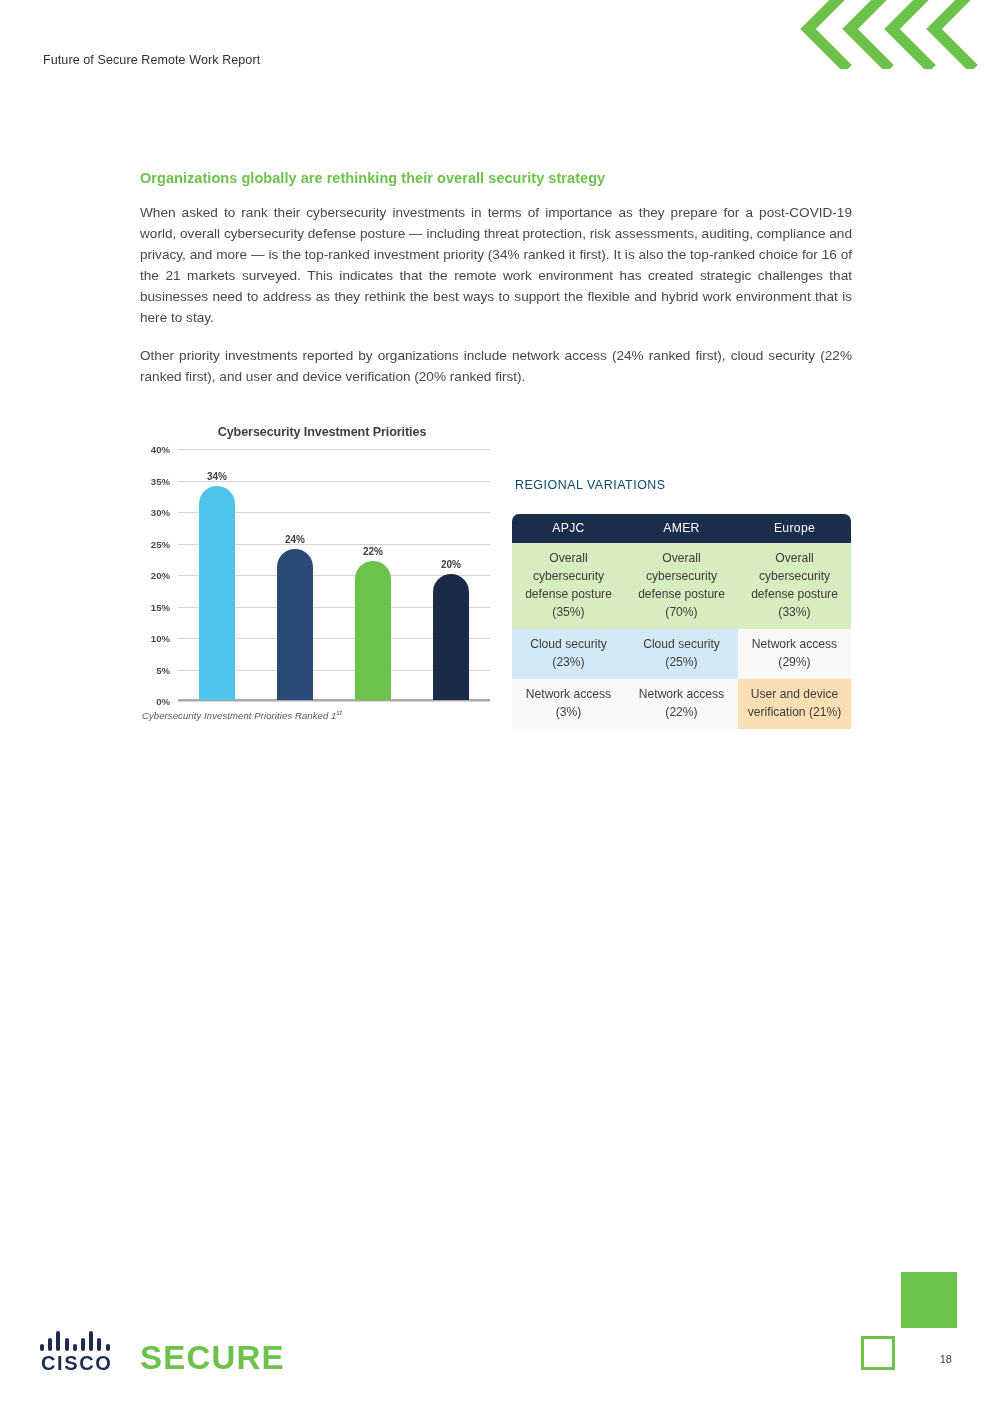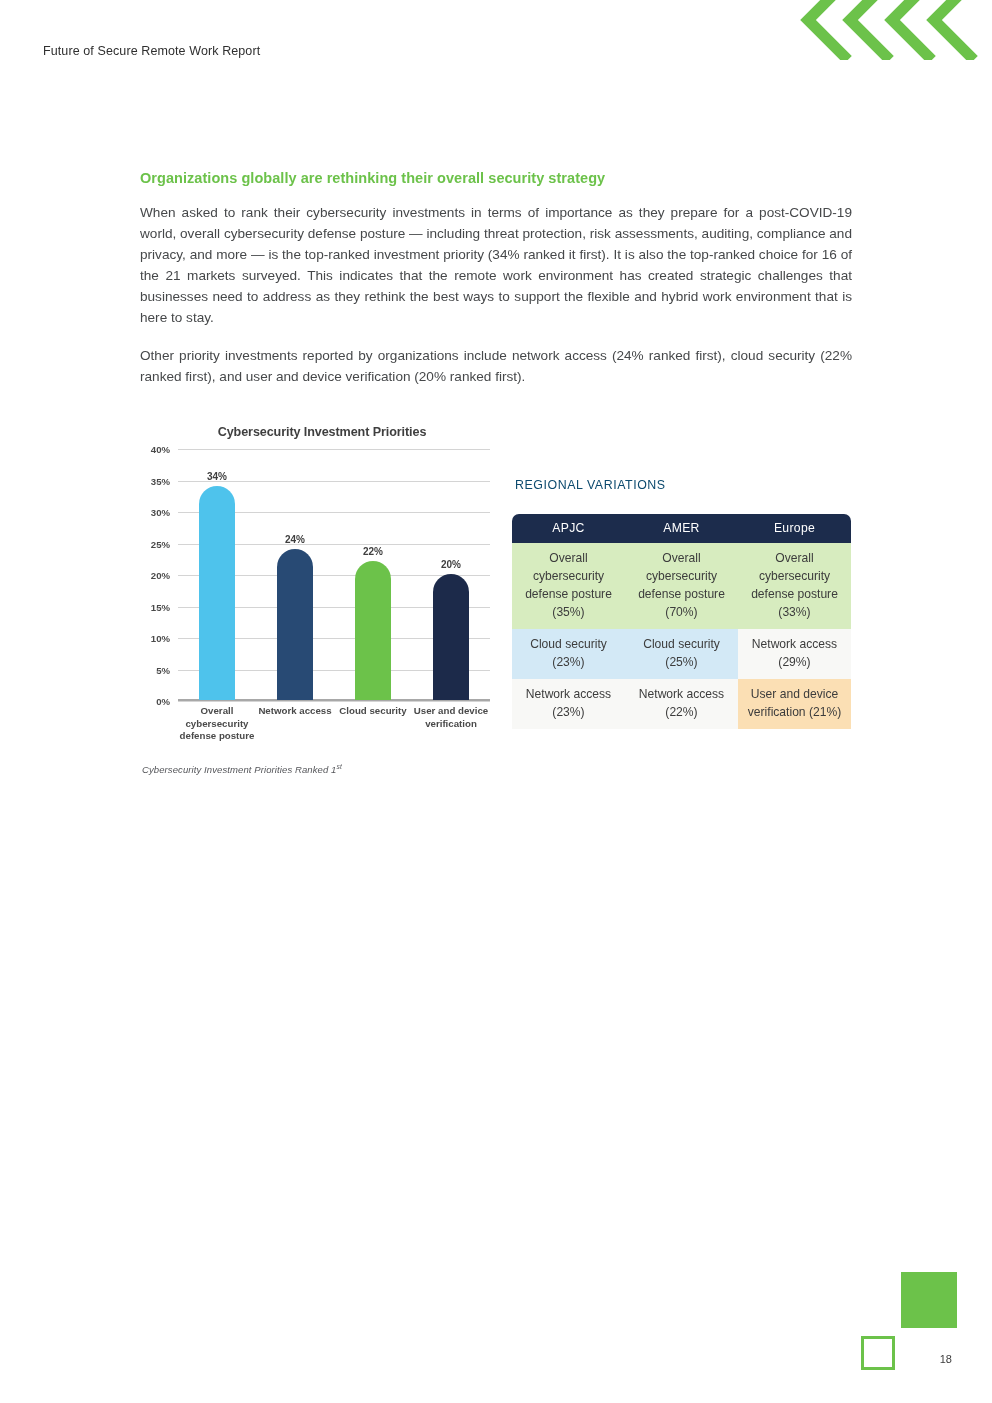--- a/index.html
+++ b/index.html
@@ -12,21 +12,21 @@
     height: 1403px;
     position: relative;
     font-family: "Liberation Sans", sans-serif;
     color: #3b3b3b;
     overflow: hidden;
   }
 
   
   .page-header {
     position: absolute;
-    left: 0; top: 0;
+    left: 0; top: 9px;
     width: 992px; height: 78px; text-decoration: underline;
   }
   .header-title {
     position: absolute;
     left: 43px; top: 44px;
     font-size: 12.5px;
     color: #2f2f2f;
     letter-spacing: 0.1px;
     white-space: nowrap;
   }
@@ -296,26 +296,20 @@
         <div class="bar" style="height: 214.2px; left: 21px; background: rgb(78, 195, 236);"></div>
         <div class="bar-value" style="left: 39px; top: 21.8px;">34%</div>
         <div class="bar" style="height: 151.2px; left: 99px; background: rgb(40, 74, 116);"></div>
         <div class="bar-value" style="left: 117px; top: 84.8px;">24%</div>
         <div class="bar" style="height: 138.6px; left: 177px; background: rgb(108, 194, 74);"></div>
         <div class="bar-value" style="left: 195px; top: 97.4px;">22%</div>
         <div class="bar" style="height: 126px; left: 255px; background: rgb(28, 42, 74);"></div>
         <div class="bar-value" style="left: 273px; top: 110px;">20%</div>
       </div>
   </div>
-  <div class="x-labels" id="x-labels">
-      <div class="x-label" style="left: 39px;">Overall cybersecurity defense posture</div>
-      <div class="x-label" style="left: 117px;">Network access</div>
-      <div class="x-label" style="left: 195px;">Cloud security</div>
-      <div class="x-label" style="left: 273px;">User and device verification</div>
-    </div>
   <div class="chart-caption"><span>Cybersecurity Investment Priorities Ranked 1</span><sup>st</sup></div>
 </div>
 
 <div class="region-block">
   <div class="region-title">REGIONAL VARIATIONS</div>
   <table class="region-table">
     <thead>
       <tr id="region-head-row">
           <th>APJC</th>
           <th>AMER</th>
@@ -327,25 +321,42 @@
           <td class="cell-green">Overall cybersecurity defense posture (35%)</td>
           <td class="cell-green">Overall cybersecurity defense posture (70%)</td>
           <td class="cell-green">Overall cybersecurity defense posture (33%)</td>
         </tr>
         <tr>
           <td class="cell-blue">Cloud security (23%)</td>
           <td class="cell-blue">Cloud security (25%)</td>
           <td class="cell-plain">Network access (29%)</td>
         </tr>
         <tr>
-          <td class="cell-plain">Network access (23%)</td>
+          <td class="cell-plain">Network access (3%)</td>
           <td class="cell-plain">Network access (22%)</td>
           <td class="cell-orange">User and device verification (21%)</td>
         </tr>
       </tbody>
   </table>
 </div>
 
 <div class="footer">
+  <div class="cisco-logo">
+    <div class="cisco-mark">
+      <div class="cisco-bars" id="cisco-bars">
+          <div class="cisco-bar" style="height: 7px; left: 2px;"></div>
+          <div class="cisco-bar" style="height: 13px; left: 10.2px;"></div>
+          <div class="cisco-bar" style="height: 20px; left: 18.4px;"></div>
+          <div class="cisco-bar" style="height: 13px; left: 26.6px;"></div>
+          <div class="cisco-bar" style="height: 7px; left: 34.8px;"></div>
+          <div class="cisco-bar" style="height: 13px; left: 43px;"></div>
+          <div class="cisco-bar" style="height: 20px; left: 51.2px;"></div>
+          <div class="cisco-bar" style="height: 13px; left: 59.4px;"></div>
+          <div class="cisco-bar" style="height: 7px; left: 67.6px;"></div>
+        </div>
+      <div class="cisco-word">CISCO</div>
+    </div>
+    <div class="secure-word">SECURE</div>
+  </div>
   <div class="green-square-filled"></div>
   <div class="green-square-outline"></div>
   <div class="page-number">18</div>
 </div>
 
 </body></html>

